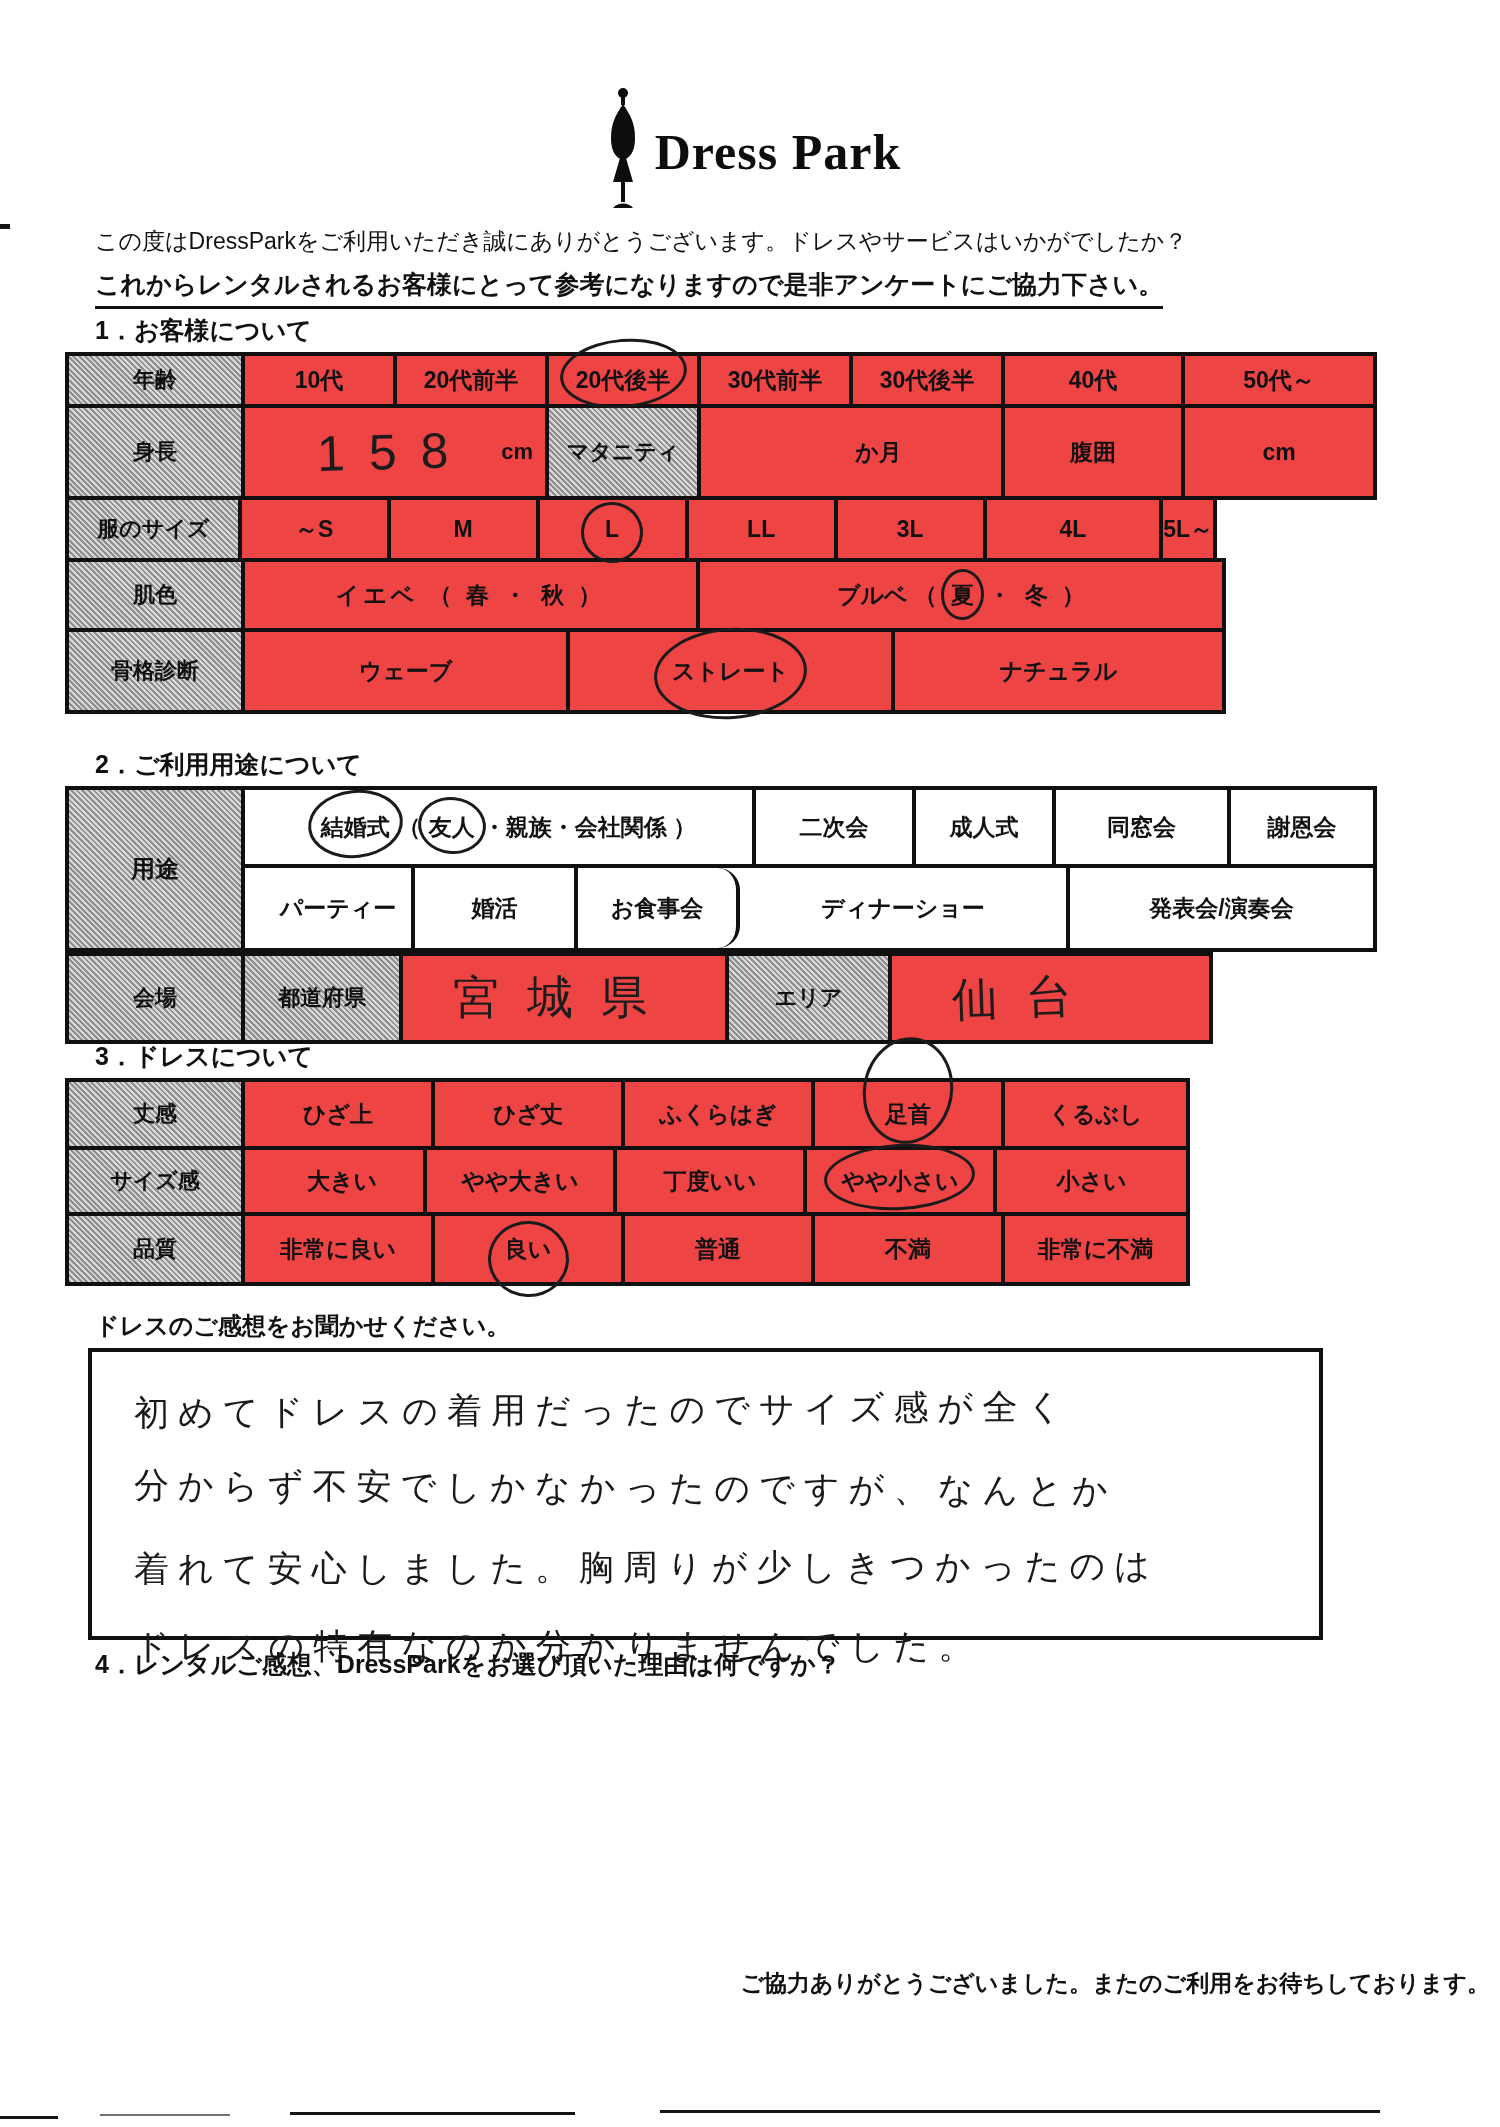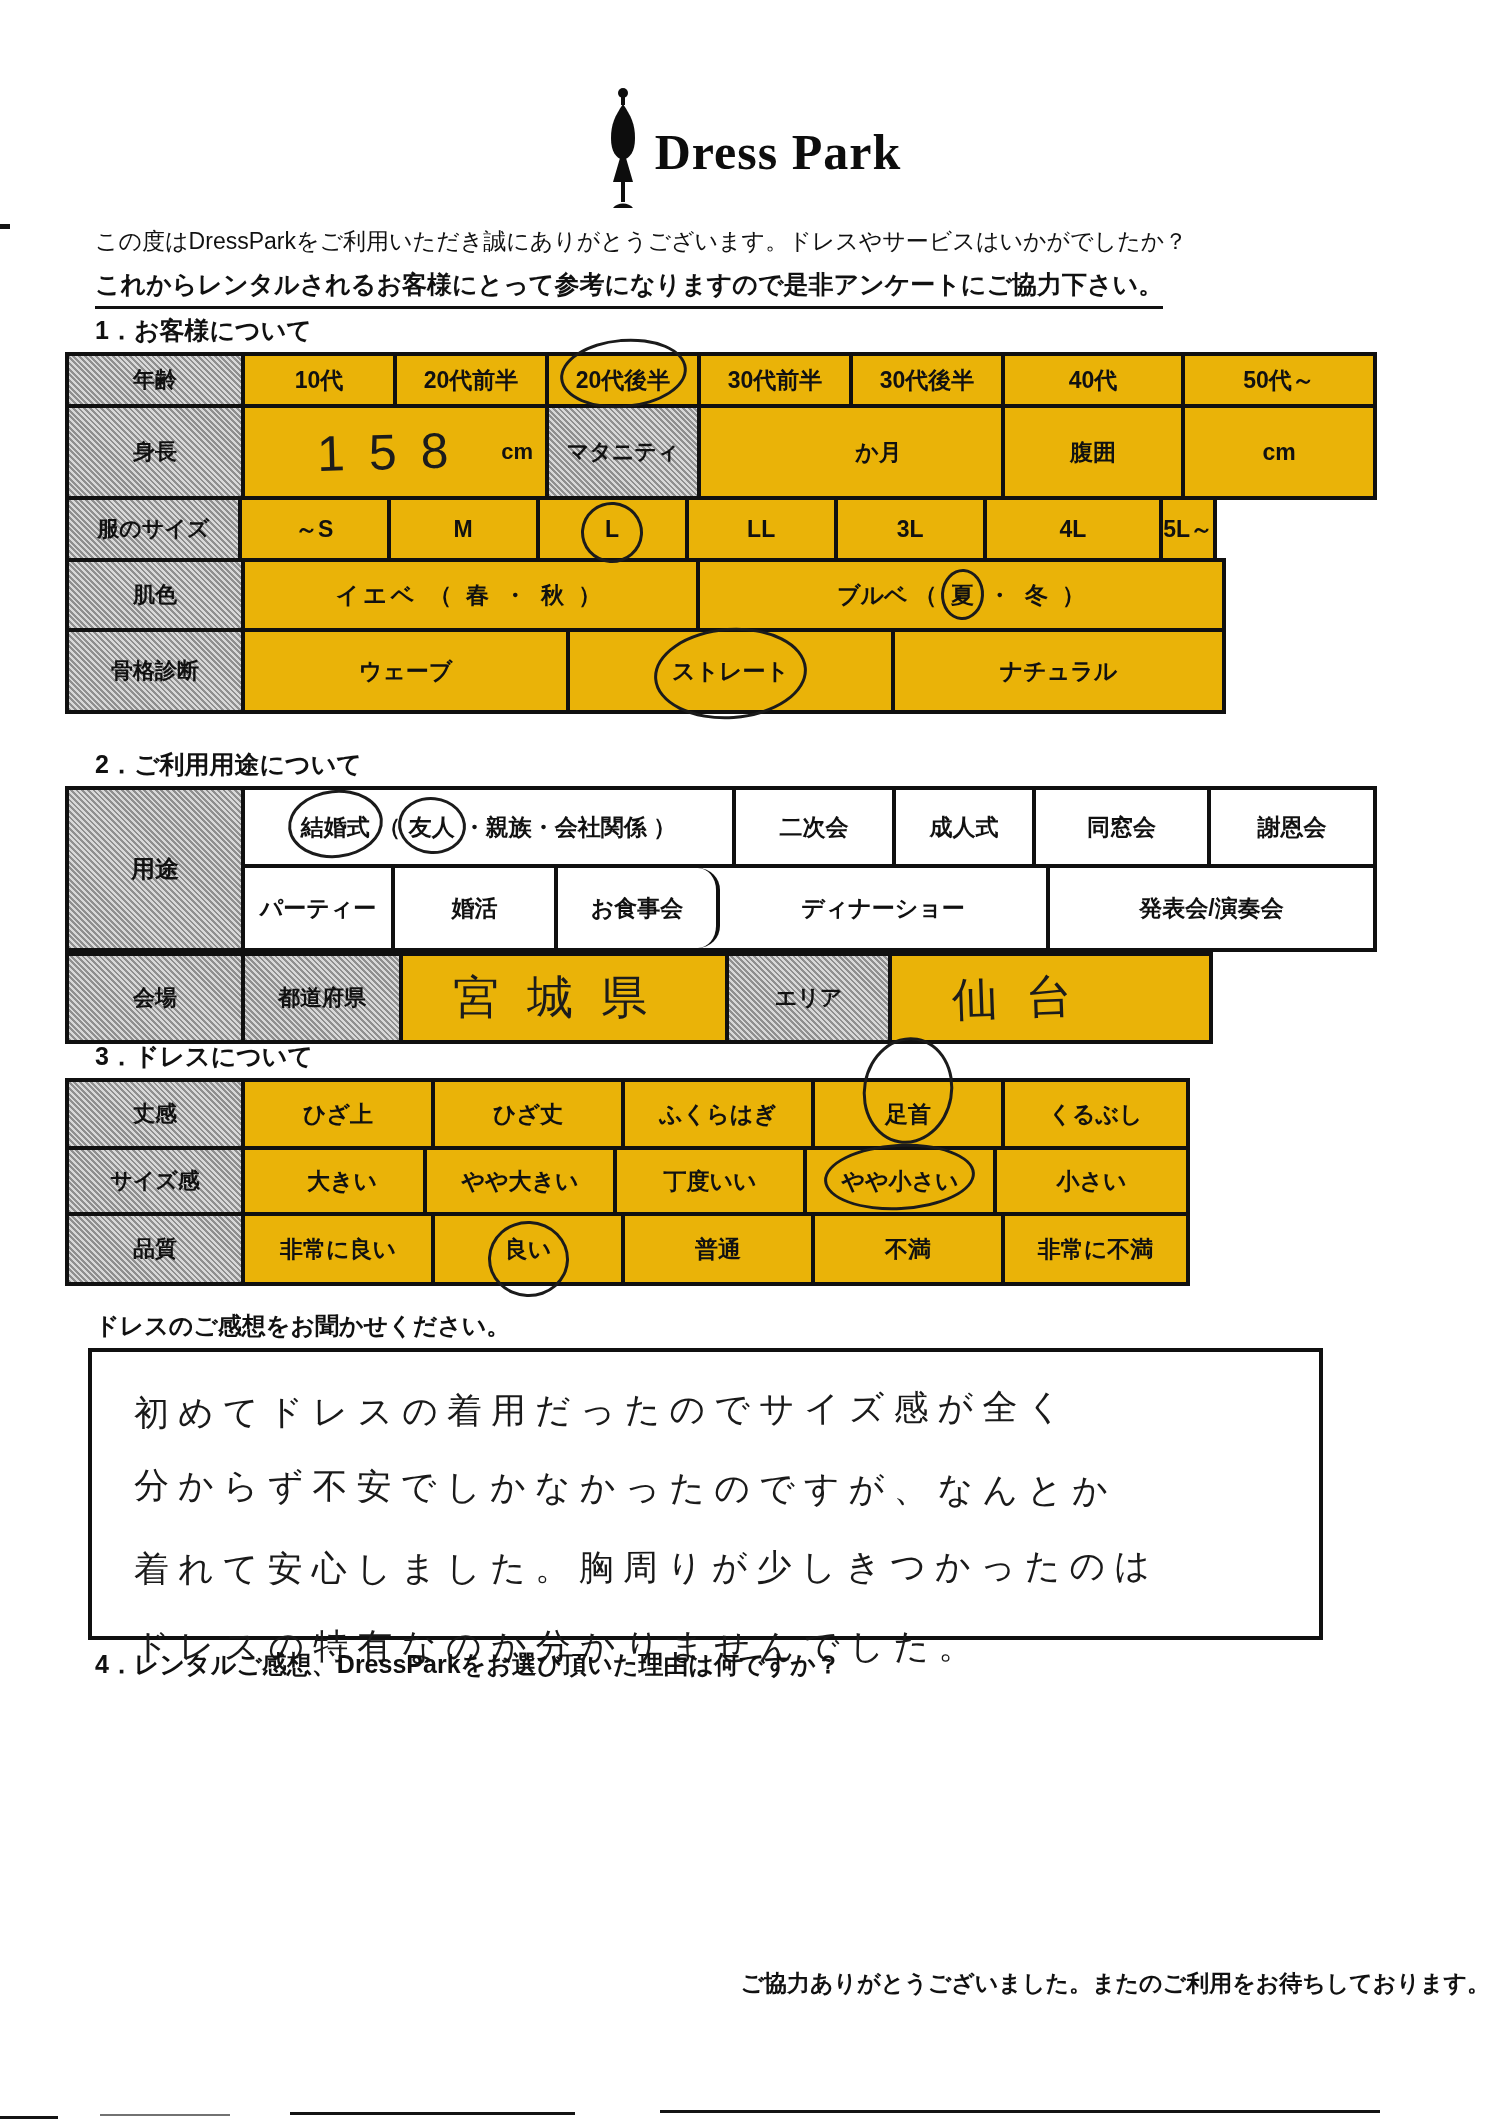--- a/index.html
+++ b/index.html
@@ -13,37 +13,37 @@
              letter-spacing:1px;color:#0d0d0d;margin-top:6px;}
 
   
   .intro1{position:absolute;left:95px;top:226px;font-size:23px;font-weight:500;white-space:nowrap;}
   .intro2{position:absolute;left:95px;top:268px;font-size:25px;font-weight:bold;white-space:nowrap;
           border-bottom:3px solid #111;padding-bottom:5px;}
   .sec-title{position:absolute;left:95px;font-size:25px;font-weight:bold;white-space:nowrap;}
 
   
   .tbl{position:absolute;left:65px;}
-  .trow{display:flex;border:4px solid #101010;box-sizing:border-box;background:#eab308;}
+  .trow{display:flex;border:4px solid #101010;box-sizing:border-box;background:#ef4444;}
   .trow + .trow{margin-top:-4px;}
   .cell{box-sizing:border-box;display:flex;align-items:center;justify-content:center;
         font-size:23px;font-weight:bold;border-right:4px solid #101010;position:relative;
         white-space:nowrap;overflow:visible;}
   .cell:last-child{border-right:none;}
   .shade{background:repeating-linear-gradient(45deg,#8f8f8f 0 2px,#d8d8d8 2px 4px);}
   .lab{font-size:22px;}
   .hand{font-weight:normal;color:#1c1c1c;}
   .unit-right{position:absolute;right:12px;top:50%;transform:translateY(-50%);font-size:22px;font-weight:bold;}
 
   
   .t2wrap{position:absolute;left:65px;display:flex;border:4px solid #101010;box-sizing:border-box;background:#fff;}
   .t2label{box-sizing:border-box;border-right:4px solid #101010;display:flex;align-items:center;justify-content:center;
            font-size:24px;font-weight:bold;}
   .t2rows{flex:1;display:flex;flex-direction:column;}
-  .subrow{display:flex;box-sizing:border-box;}
+  .subrow{display:flex;box-sizing:border-box;padding-left:20px;}
   .subrow.first{border-bottom:4px solid #101010;}
 
   
   .circ{position:relative;display:inline-block;}
   .circ::after{content:"";position:absolute;border:3px solid #1b1b1b;border-radius:50%;pointer-events:none;z-index:6;}
   .c-age::after{inset:-26px -16px -12px -16px;transform:rotate(-5deg);}
   .c-size::after{inset:-14px -24px -20px -24px;transform:rotate(4deg);}
   .c-summer::after{inset:-11px -10px -9px -10px;transform:rotate(3deg);}
   .c-straight::after{inset:-28px -18px -32px -18px;transform:rotate(-4deg);}
   .c-wed::after{inset:-22px -13px -15px -13px;transform:rotate(-6deg);}

